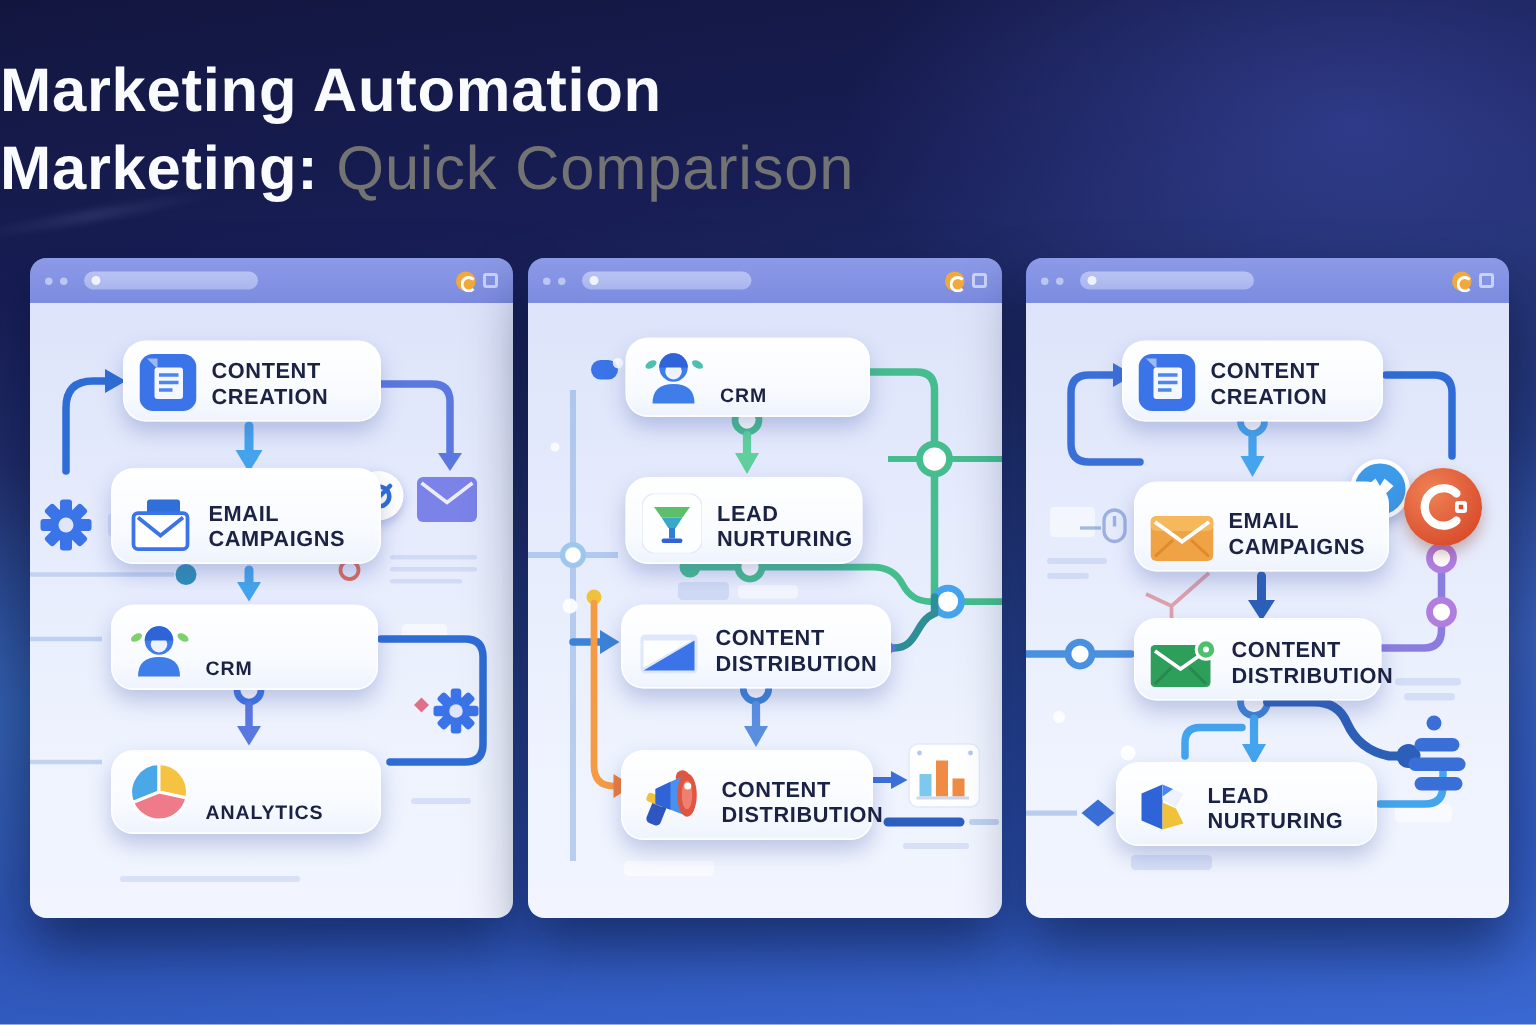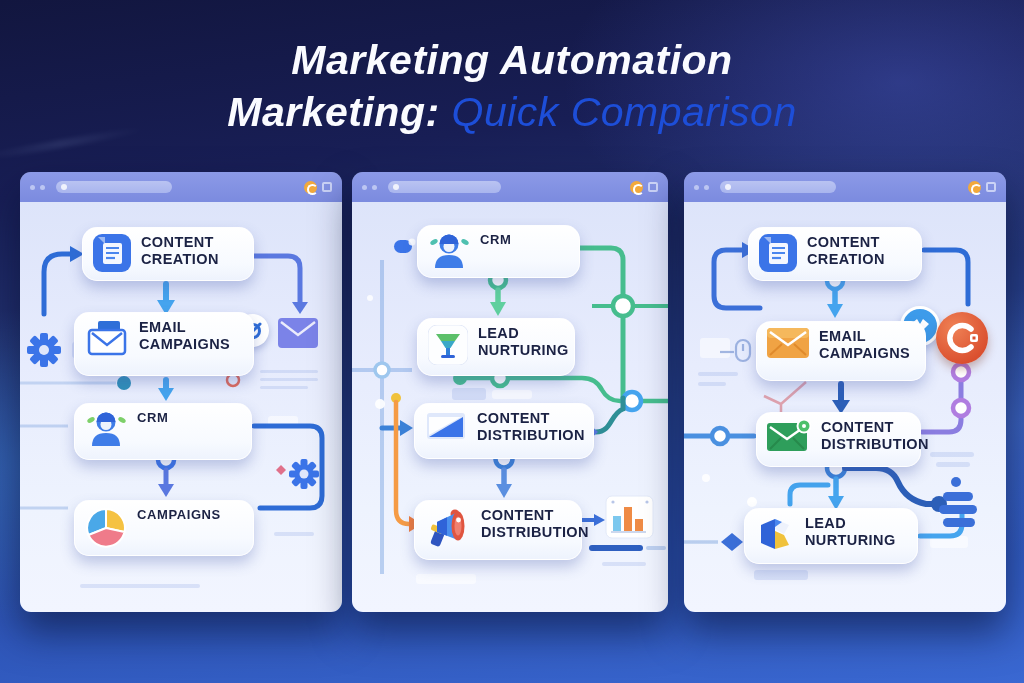--- a/index.html
+++ b/index.html
@@ -10,25 +10,25 @@
     background:
       radial-gradient(55% 45% at 88% 12%, rgba(80,100,210,.40), rgba(0,0,0,0) 60%),
       radial-gradient(40% 35% at 4% 68%, rgba(70,150,235,.38), rgba(0,0,0,0) 65%),
       radial-gradient(45% 30% at 100% 62%, rgba(90,140,235,.30), rgba(0,0,0,0) 65%),
       linear-gradient(172deg,#12163f 0%, #181e55 24%, #22316f 42%, #2a4796 60%, #2f57ba 78%, #3a68d2 100%);
   }
   .streak { position:absolute; background:linear-gradient(90deg,rgba(255,255,255,0),rgba(190,210,255,.20),rgba(255,255,255,0)); border-radius:50%; filter:blur(2px); }
   .s1 { left:110px; top:392px; width:230px; height:14px; transform:rotate(-6deg); }
   .s2 { left:-30px; top:140px; width:180px; height:8px; transform:rotate(-10deg); opacity:.5; }
 
-  .title { position:absolute; top:34px; left:0; width:100%; text-align:center; line-height:1.28; letter-spacing:.5px;font-style:italic; }
+  .title { position:absolute; top:34px; left:0; width:100%; text-align:left; line-height:1.28; letter-spacing:.5px; }
   .title .l1 { font-size:41px; font-weight:800; color:#fafbff; }
   .title .l2 { font-size:41px; }
   .title .l2 b { font-weight:800; color:#fafbff; }
-  .title .l2 span.light { font-weight:400; color:#1d4ed8; }
+  .title .l2 span.light { font-weight:400; color:#737373; }
 
   .panel { position:absolute; top:172px; height:440px; border-radius:11px;
     box-shadow:0 20px 38px rgba(6,12,45,.55), 0 2px 0 rgba(255,255,255,.35) inset; }
   #panel-a { left:20px;  width:322px; }
   #panel-b { left:352px; width:316px; }
   #panel-c { left:684px; width:322px; }
 
   .chrome { position:absolute; top:0; left:0; right:0; height:30px; border-radius:11px 11px 0 0;
     background:linear-gradient(180deg,#8c9ae7,#7b8bdf); display:flex; align-items:center; padding:0 10px; gap:5px; }
   .chrome .dot { width:5px; height:5px; border-radius:50%; background:rgba(235,240,255,.55); flex:0 0 auto; }
@@ -40,21 +40,21 @@
   .chrome .cico::before { content:""; position:absolute; left:3px; top:3px; width:7px; height:7px; border-radius:50%; border:2px solid #fff; border-right-color:transparent; }
   .chrome .sqico { width:10px; height:10px; border:2px solid rgba(240,244,255,.65); border-radius:2px; flex:0 0 auto; }
 
   .pbody { position:absolute; top:30px; left:0; right:0; bottom:0; border-radius:0 0 11px 11px; overflow:hidden;
     background:linear-gradient(180deg,#dde4fa 0%, #e7ecfd 40%, #eef3fe 75%, #f2f5ff 100%); }
   .pbody svg.wires { position:absolute; inset:0; width:100%; height:100%; }
 
   .ghost { position:absolute; border-radius:3px; background:rgba(150,172,230,.28); }
   .ghost.w { background:rgba(255,255,255,.55); }
 
-  .step { position:absolute; display:flex; align-items:flex-start; gap:10px; padding:6px 10px;
+  .step { position:absolute; display:flex; align-items:flex-end; gap:10px; padding:6px 10px;
     background:linear-gradient(180deg,#ffffff 0%, #f7faff 70%, #eef3fd 100%);
     border-radius:15px; border:1px solid rgba(255,255,255,.9);
     box-shadow:0 7px 14px rgba(70,90,170,.30), 0 1px 0 rgba(255,255,255,.9) inset; }
   .step .lab { font-weight:700; color:#1b2244; font-size:14.5px; line-height:1.18; letter-spacing:.4px; max-width:112px; }
   .step .lab.big { font-size:13px; letter-spacing:.6px; max-width:150px; }
   .icon { flex:0 0 auto; display:flex; align-items:center; justify-content:center; }
 
   .badge { position:absolute; border-radius:50%; display:flex; align-items:center; justify-content:center; }
   .badge.sync  { width:33px; height:33px; background:#fff; box-shadow:0 3px 7px rgba(70,90,170,.35); }
   .badge.share { width:40px; height:40px; background:#3d9bea; border:3px solid #fff; box-shadow:0 4px 8px rgba(60,90,170,.35); }
@@ -198,21 +198,21 @@
     <div class="step" style="left:54px;top:298px;width:180px;height:56px;">
       <span class="icon">
         <svg width="42" height="42" viewBox="0 0 42 42">
             <g stroke="#fff" stroke-width="2">
               <path d="M 21 21 L 21 2 A 19 19 0 0 0 3.5 28 Z" fill="#4aa8e8"></path>
               <path d="M 21 21 L 21 2 A 19 19 0 0 1 39.5 25 Z" fill="#f5c242"></path>
               <path d="M 21 21 L 39.5 25 A 19 19 0 0 1 3.5 28 Z" fill="#ef7b8a"></path>
             </g>
           </svg>
       </span>
-      <span class="lab big">CAMPAIGNS</span>
+      <span class="lab big">ANALYTICS</span>
     </div>
   </div>
 </div>
 
 <div class="panel" id="panel-b">
   <div class="chrome">
     <span class="dot"></span>
     <span class="dot"></span>
     <div class="addr"></div>
     <span class="spacer"></span>

